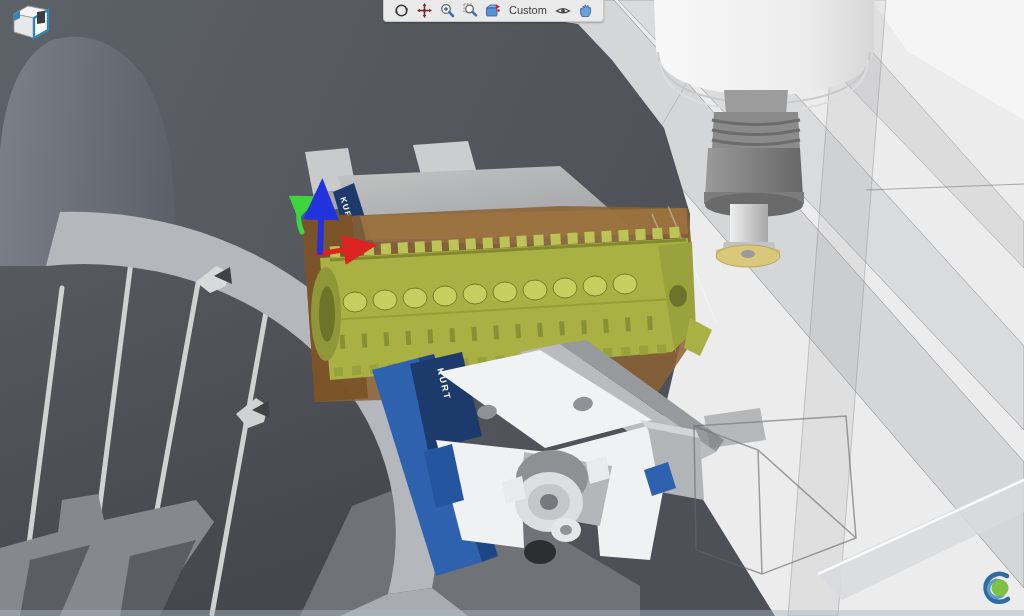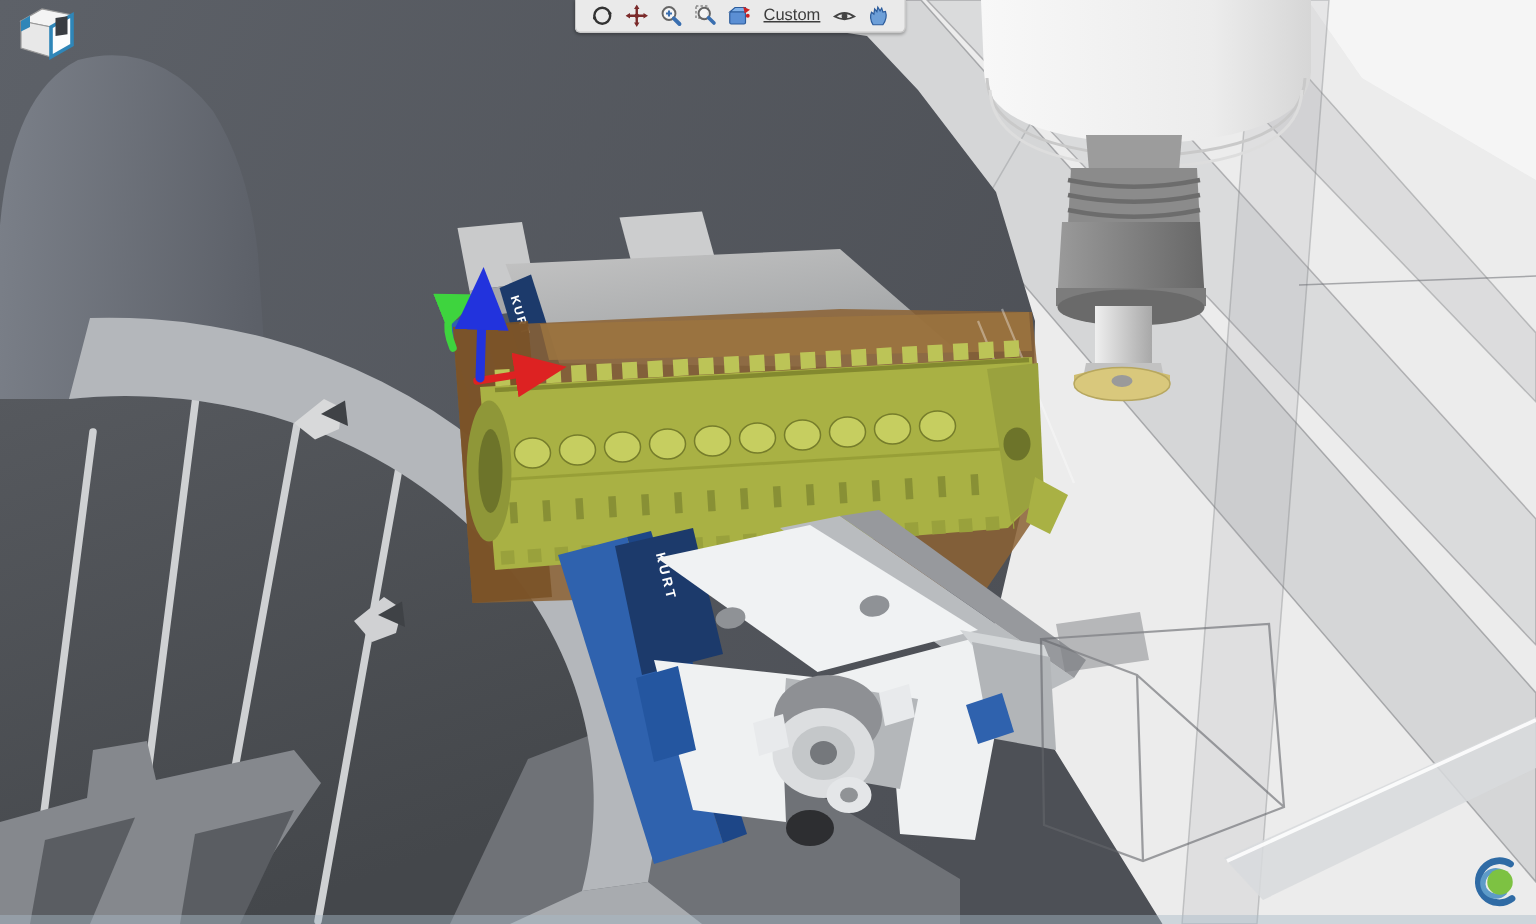--- a/index.html
+++ b/index.html
@@ -5,21 +5,21 @@
   html,body{margin:0;padding:0;background:#222;}
   #stage{position:relative;width:1024px;height:616px;overflow:hidden;background:#ececec;
          font-family:"Liberation Sans",sans-serif;}
   #scene{position:absolute;left:0;top:0;width:1024px;height:616px;display:block;}
   
   #view-toolbar{position:absolute;left:383px;top:0;height:21px;display:flex;align-items:center;
     gap:7px;padding:0 9px;background:#eaeaea;border:1px solid #c9c9c9;border-top:none;
     border-radius:0 0 4px 4px;box-shadow:0 1px 2px rgba(0,0,0,.25);}
   .tb-btn{width:16px;height:16px;display:flex;align-items:center;justify-content:center;cursor:pointer;}
   .tb-btn svg{display:block;}
-  #view-preset-label{font-size:11px;color:#3d3d3d;line-height:21px;padding:0 1px;cursor:pointer;text-decoration:underline;}
+  #view-preset-label{font-size:11px;color:#3d3d3d;line-height:21px;padding:0 1px;cursor:pointer;}
   
   #machine-thumb{position:absolute;left:8px;top:0px;width:46px;height:46px;cursor:pointer;}
   
   #brand-logo{position:absolute;right:6px;bottom:8px;width:40px;height:40px;}
   
   #bottom-strip{position:absolute;left:0;bottom:0;width:1024px;height:6px;
     background:rgba(168,186,199,.45);}
 </style>
 </head>
 <body>

